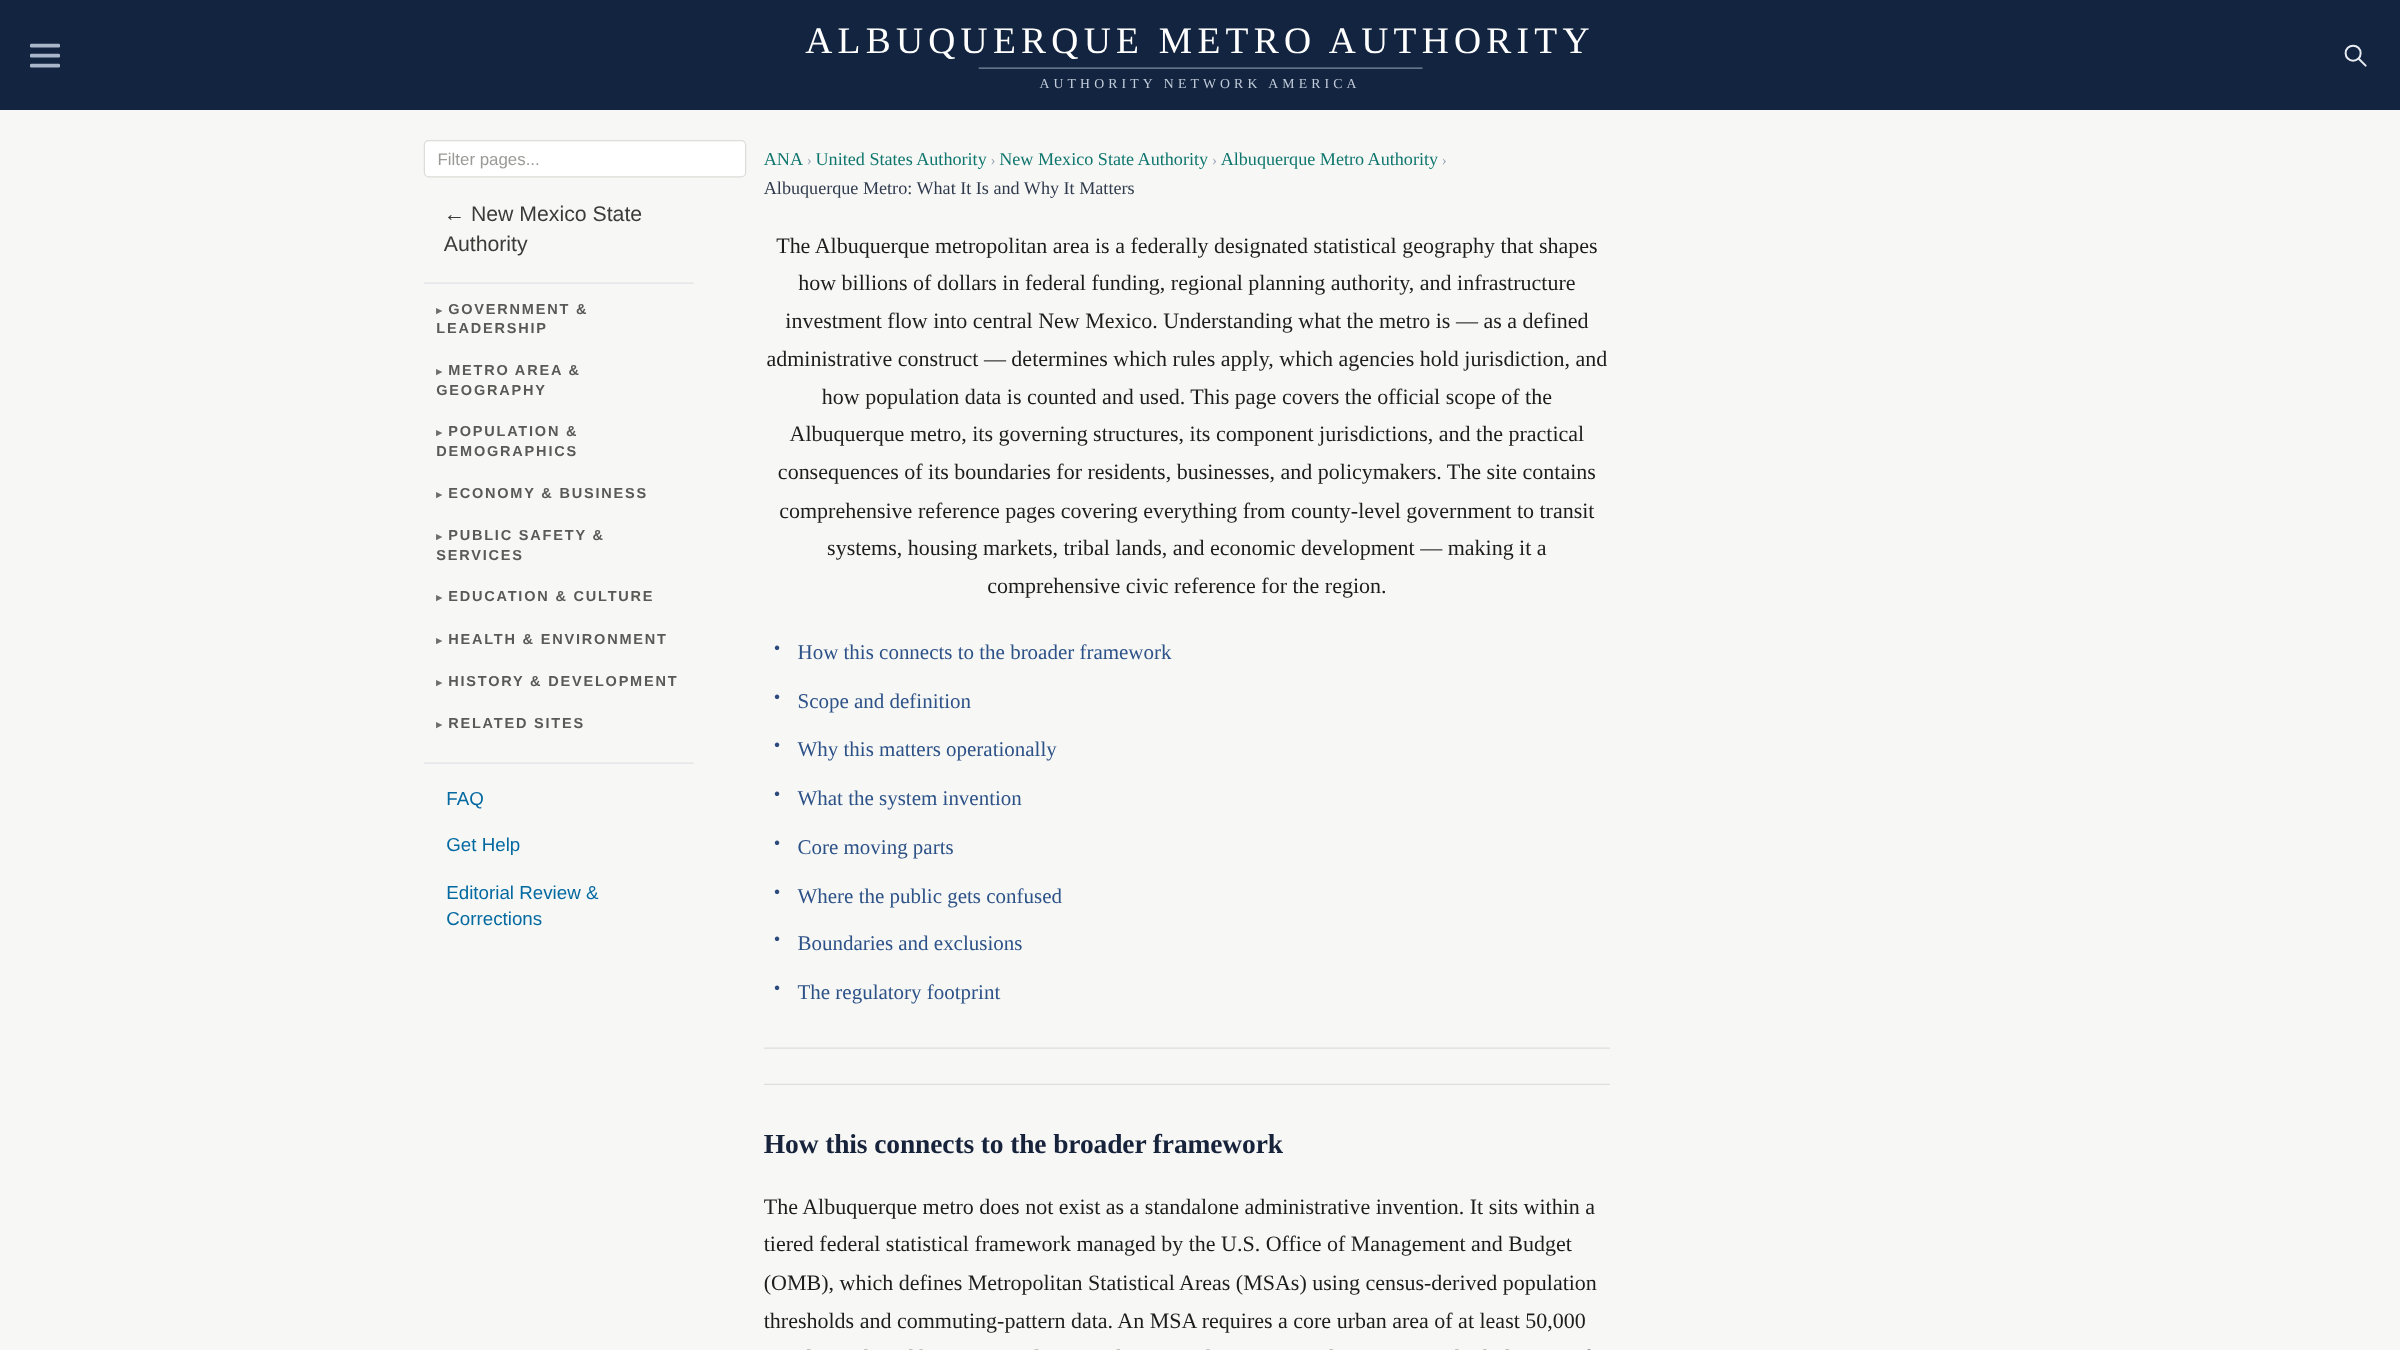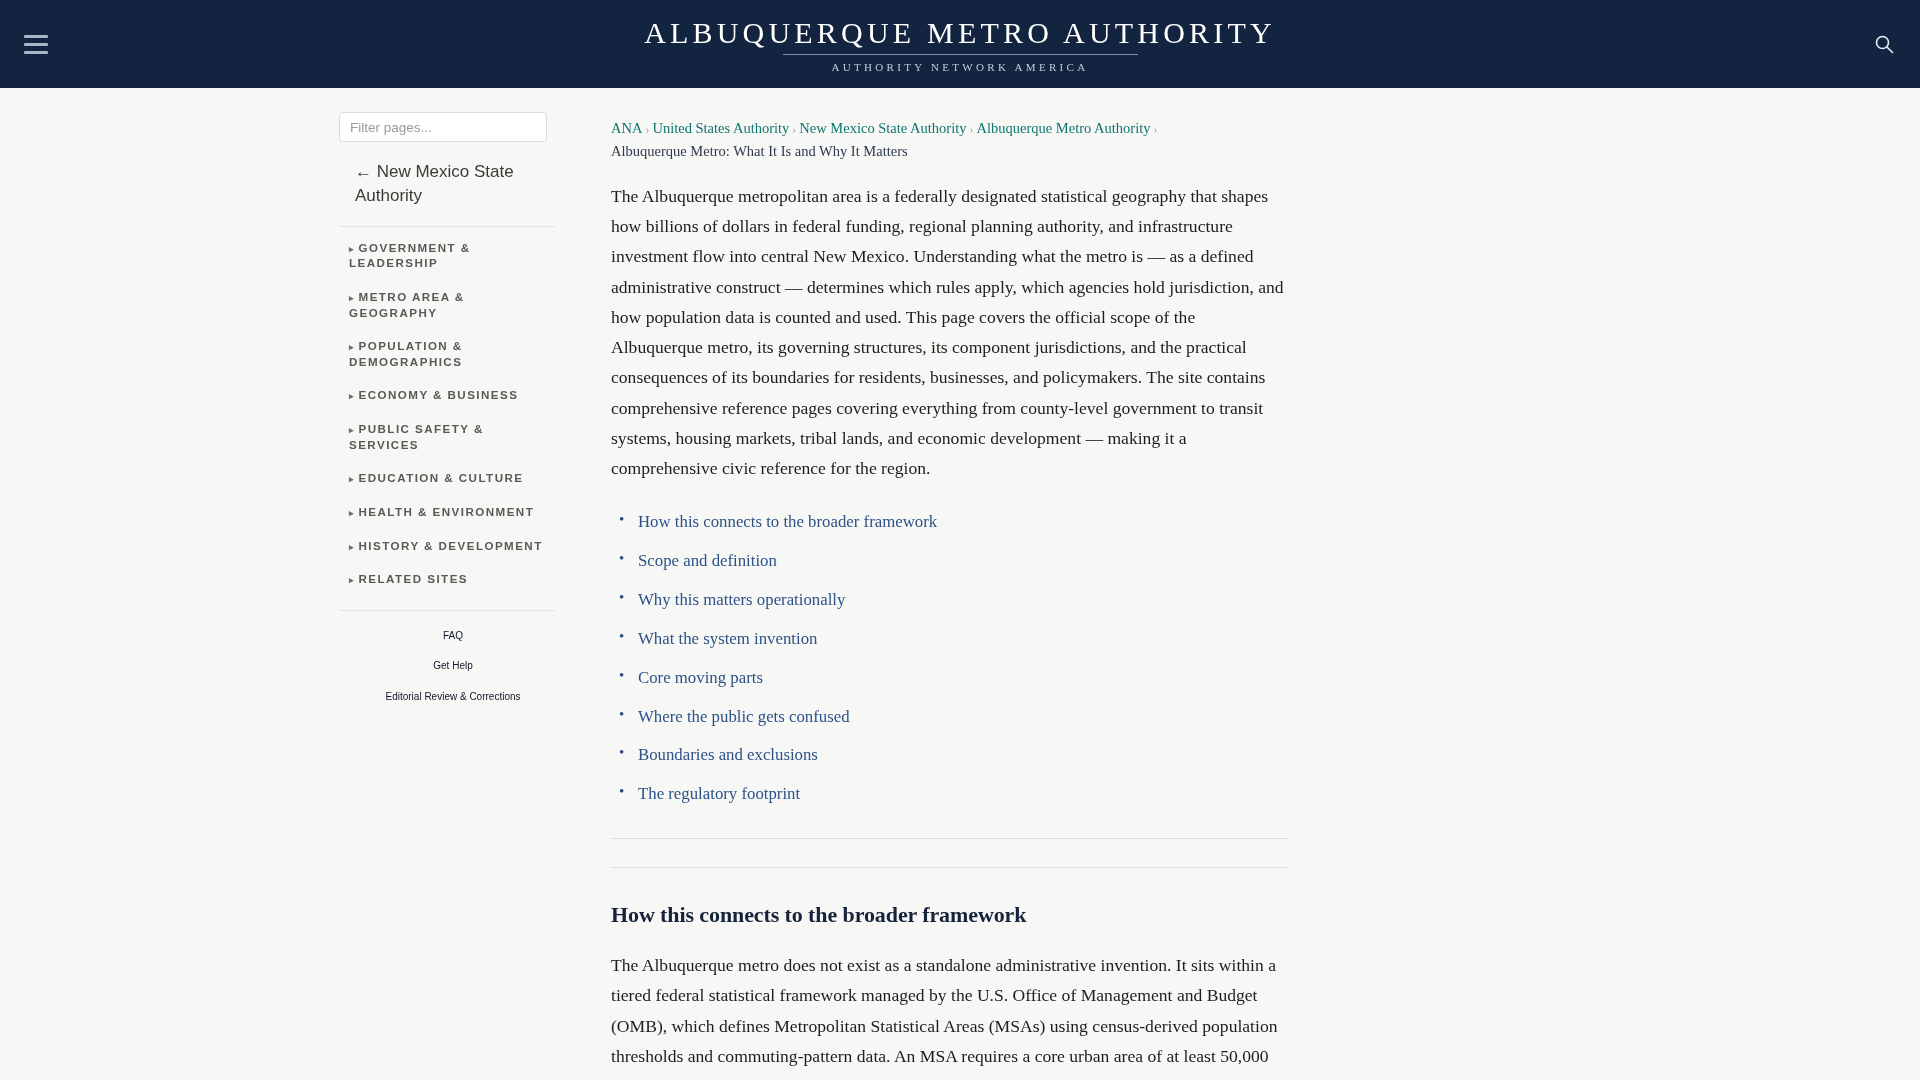--- a/index.html
+++ b/index.html
@@ -92,21 +92,21 @@
   }
 
   
   .sidebar {
     width: 218px;
     flex: 0 0 218px;
     padding-right: 14px;
     padding-left: 4px;
   }
   .filter-input {
-    width: 208px;
+    width: 258px;
     height: 30px;
     border: 1px solid #dcdcd8;
     border-radius: 4px;
     background: #ffffff;
     font-family: "Liberation Sans", sans-serif;
     font-size: 13.5px;
     color: #333;
     padding: 12px 10px;
     outline: none;
   }
@@ -148,26 +148,25 @@
   }
   .side-divider2 {
     height: 1px;
     background: #e0e2e5;
     margin: 14px 0 10px 0;
     width: 216px;
   }
   .util-link {
     display: block;
     padding: 8px 0 8px 18px;
-    font-size: 10px;
-    color: #0f172a;
+    font-size: 15px;
+    color: #0369a1;
     line-height: 1.43;
     cursor: pointer;
     width: 210px;
-    text-align: center;
   }
 
   
   .main {
     flex: 1;
     padding-left: 58px;
     padding-right: 10px;
     max-width: 745px;
   }
   .breadcrumb {
@@ -192,21 +191,21 @@
     display: block;
     margin-top: 1px;
   }
 
   .lede {
     font-family: "Liberation Serif", serif;
     font-size: 17.6px;
     line-height: 1.72;
     color: #1d1d1b;
     margin: 18px 0 0 0;
-    text-align: left;
+    text-align: center;
   }
 
   .toc {
     list-style: none;
     margin: 28px 0 0 0;
     padding: 0;
   }
   .toc li {
     position: relative;
     padding: 0 0 0 27px;

